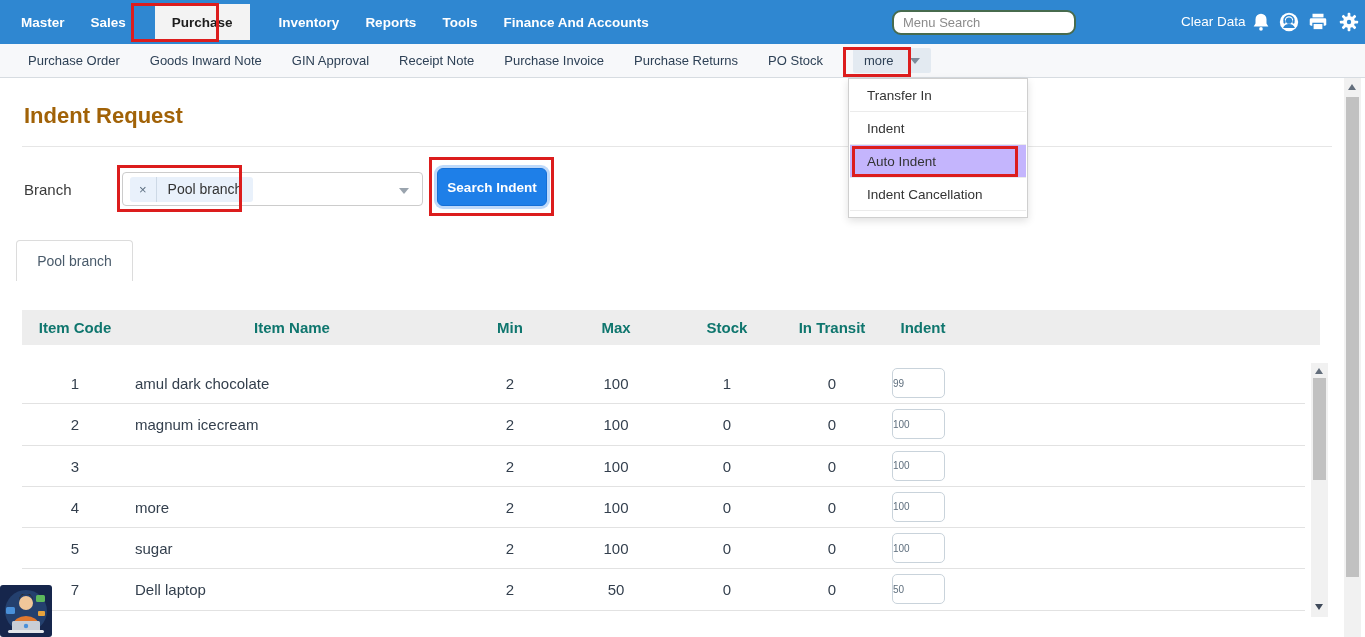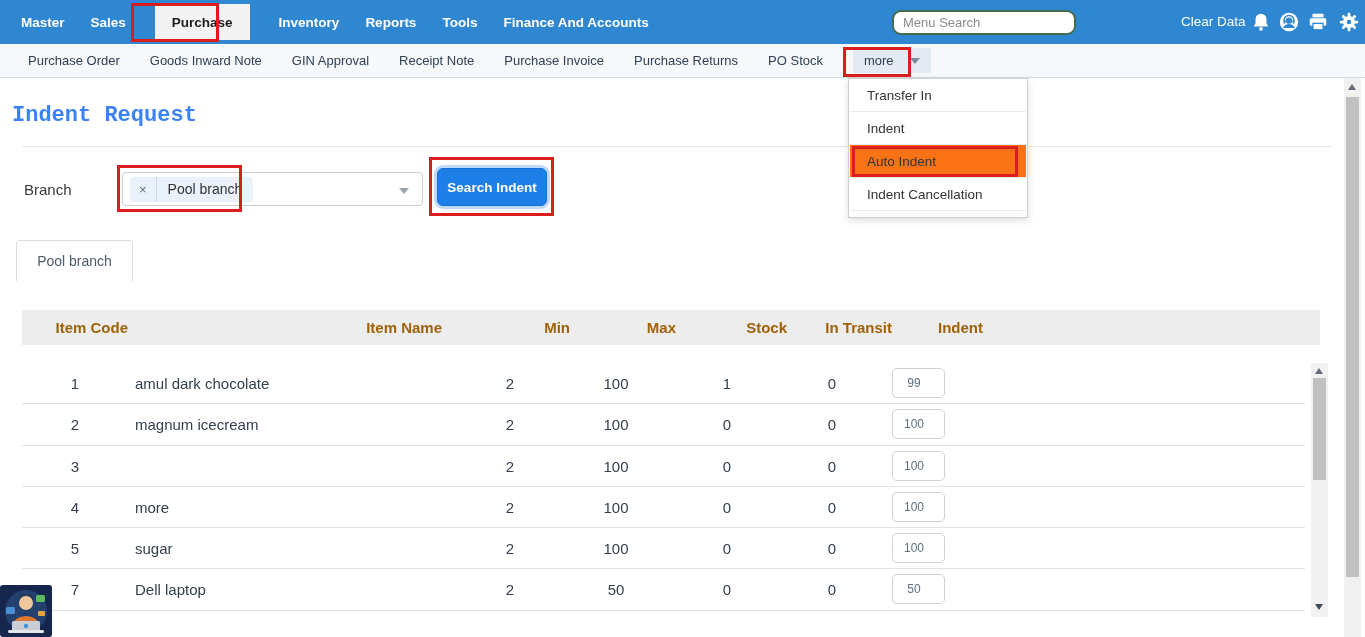--- a/index.html
+++ b/index.html
@@ -31,25 +31,25 @@
   .caret-down { width:0; height:0; border-left:5px solid transparent;
                 border-right:5px solid transparent; border-top:6px solid #7c8b9a; }
 
   
   .dropdown { position:absolute; left:848px; top:78px; width:180px; background:#fff;
               border:1px solid #cfcfcf; box-shadow:0 3px 8px rgba(0,0,0,.12);
               z-index:50; padding-bottom:6px; }
   .dropdown-item { height:33px; line-height:33px; padding-left:17px; font-size:13.5px;
                    color:#333; border-bottom:1px solid #ebebeb; cursor:pointer;
                    background:#fff; margin:0 1px; }
-  .dropdown-item.highlighted { background:#f97316; }
-
-  
-  .page-title { position:absolute; left:12px; top:103px; font-size:22px; font-weight:600;
-                color:#3b82f6;font-family:Liberation Mono, monospace; }
+  .dropdown-item.highlighted { background:#c4b5fd; }
+
+  
+  .page-title { position:absolute; left:24px; top:103px; font-size:22px; font-weight:600;
+                color:#a16207; }
   .title-divider { position:absolute; left:22px; top:146px; width:1310px; height:1px;
                    background:#e6e6e6; }
   .branch-label { position:absolute; left:24px; top:181px; font-size:15px; color:#3a3a3a; }
   .branch-select { position:absolute; left:122px; top:172px; width:301px; height:34px;
                    border:1px solid #cccccc; border-radius:4px; background:#fff;
                    display:flex; align-items:center; padding-left:7px; cursor:pointer; }
   .branch-chip { display:flex; align-items:center; background:#e9f1fb; border-radius:3px;
                  height:25px; font-size:14px; color:#333; overflow:hidden; }
   .chip-x { padding:0 9px; color:#5d6f81; font-size:13px; border-right:1px solid #cdd9e6;
             height:100%; display:flex; align-items:center; cursor:pointer; }
@@ -65,30 +65,30 @@
 
   
   .tab { position:absolute; left:16px; top:240px; width:117px; height:41px;
          border:1px solid #dcdcdc; border-bottom:none; border-radius:4px 4px 0 0;
          background:#fff; display:flex; align-items:center; justify-content:center;
          font-size:14px; color:#4a5b6b; cursor:pointer; }
 
   
   .thead { position:absolute; left:22px; top:310px; width:1298px; height:35px;
            background:#ededed; }
-  .hcol { position:absolute; top:0; height:52px; line-height:35px; text-align:right;
-          font-size:15px; font-weight:bold; color:#a16207; }
+  .hcol { position:absolute; top:0; height:52px; line-height:35px; text-align:center;
+          font-size:15px; font-weight:bold; color:#0f766e; }
   .tbody { position:absolute; left:22px; top:363px; width:1283px; }
   .trow { position:relative; height:41.3px; border-bottom:1px solid #e2e2e2; }
   .cell { position:absolute; top:0; height:41px; line-height:41px; font-size:15px;
           color:#333f4d; text-align:center; }
   .cell.name { text-align:left; }
   .indent-input { position:absolute; left:870px; top:5px; width:53px; height:30px;
                   border:1px solid #c9d3db; border-radius:5px; background:#fff;
-                  text-align:center; padding-right:9px; font-size:12px; color:#5f6f7e;
+                  text-align:left; padding-right:9px; font-size:10px; color:#5f6f7e;
                   outline:none; font-family:"Liberation Sans",sans-serif; }
 
   
   .c-code    { left:0;    width:106px; }
   .c-name-h  { left:120px; width:300px; }
   .c-name    { left:113px; width:300px; }
   .c-min     { left:428px; width:120px; }
   .c-max     { left:534px; width:120px; }
   .c-stock   { left:645px; width:120px; }
   .c-transit { left:750px; width:120px; }

